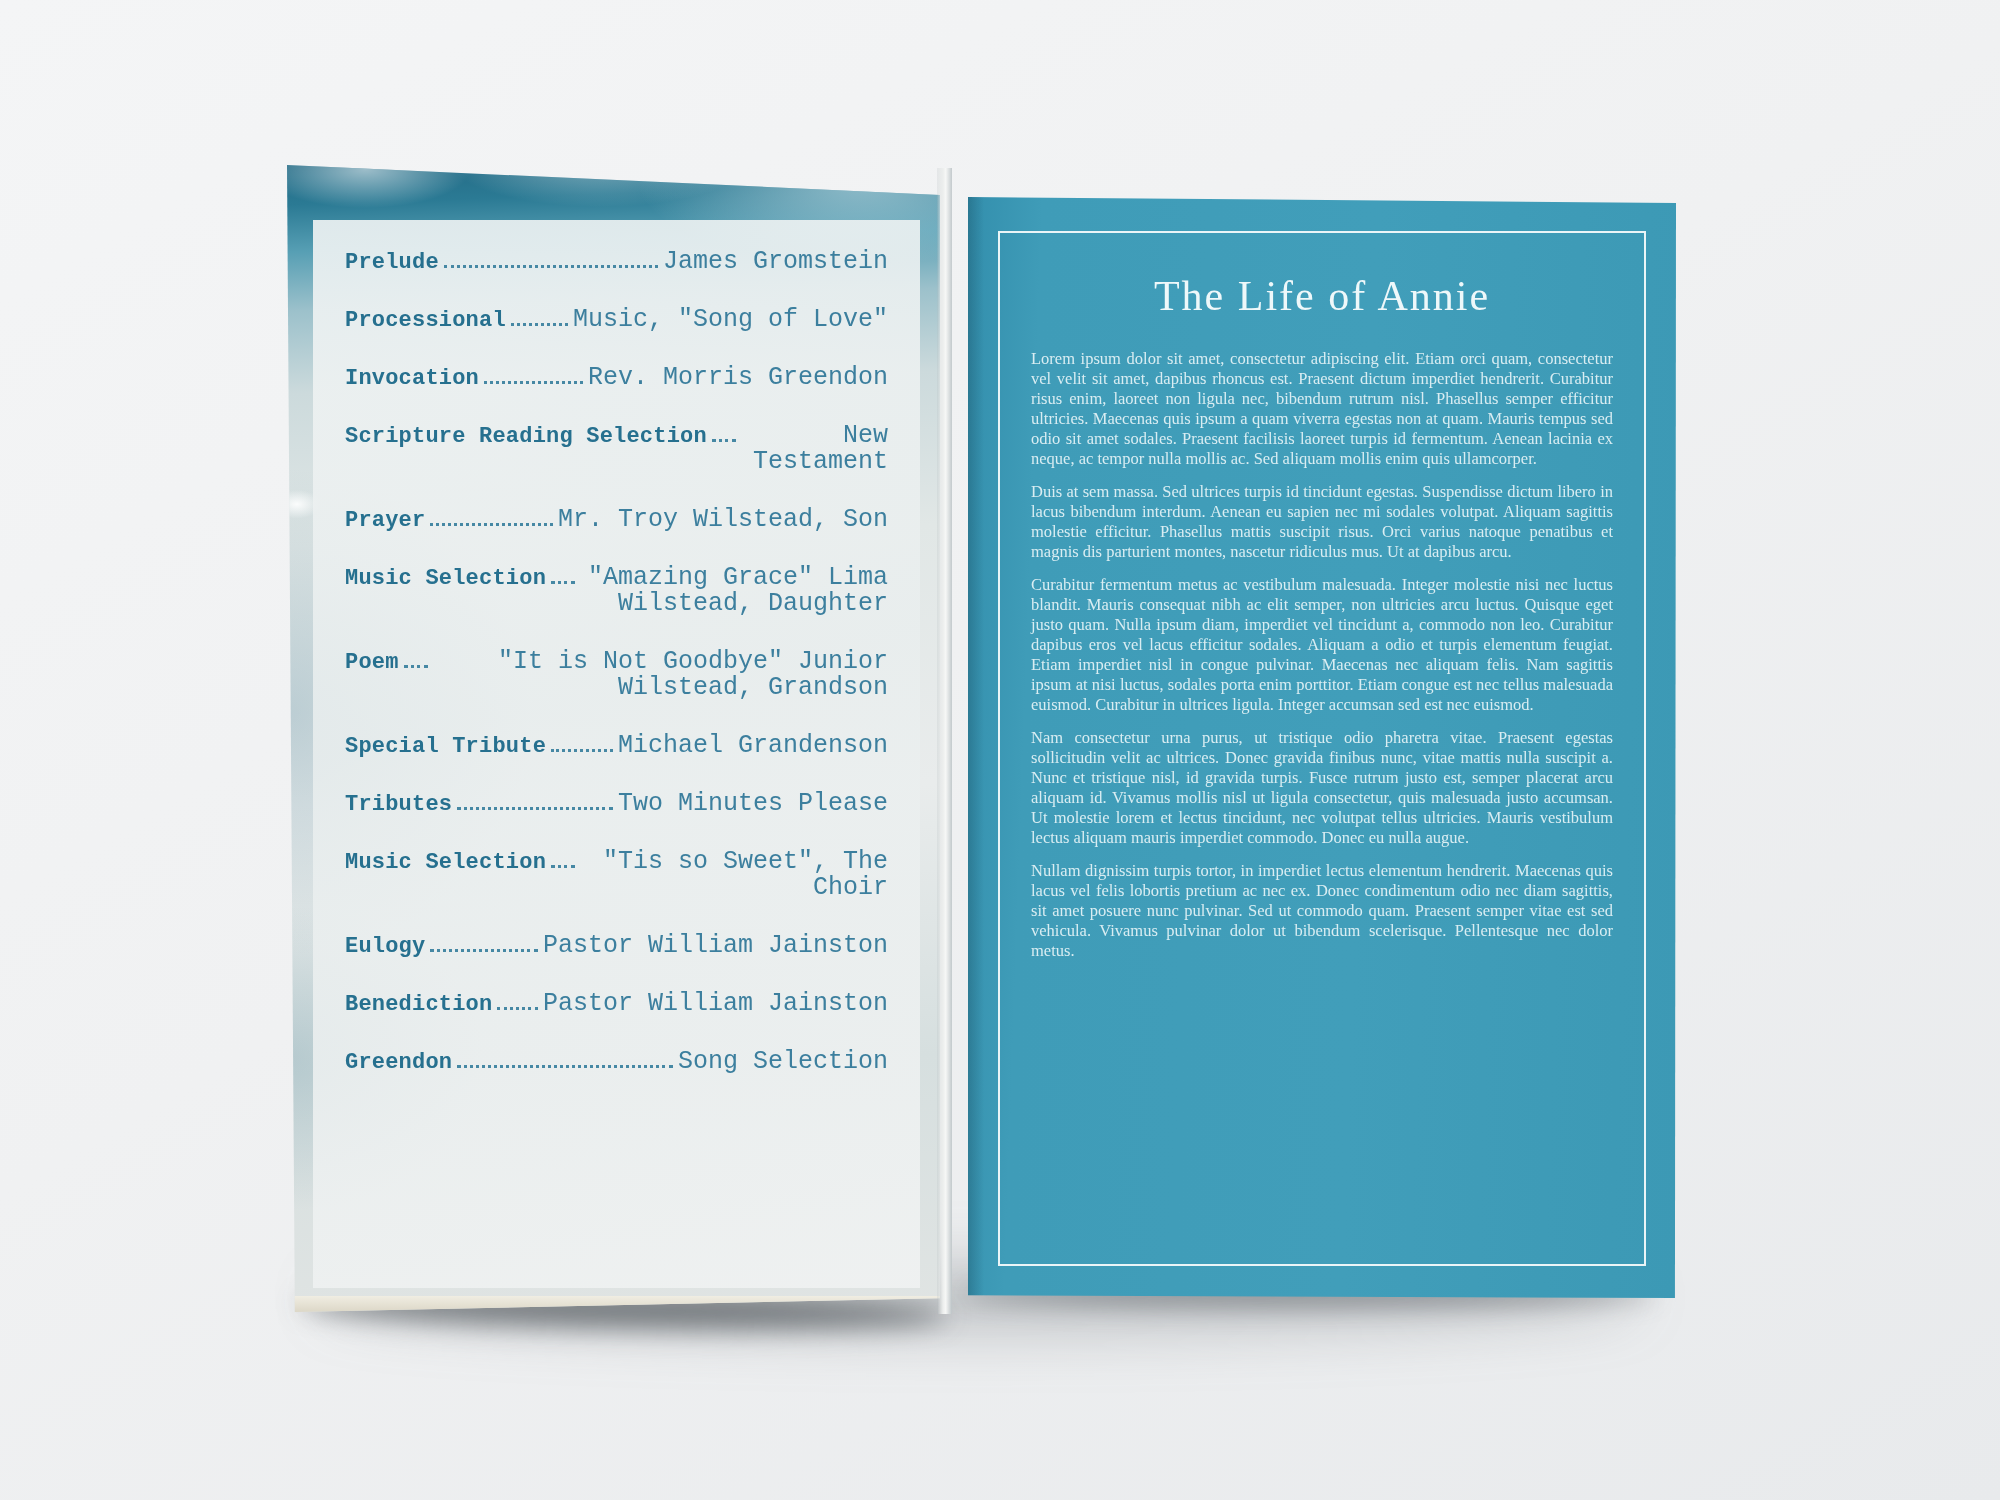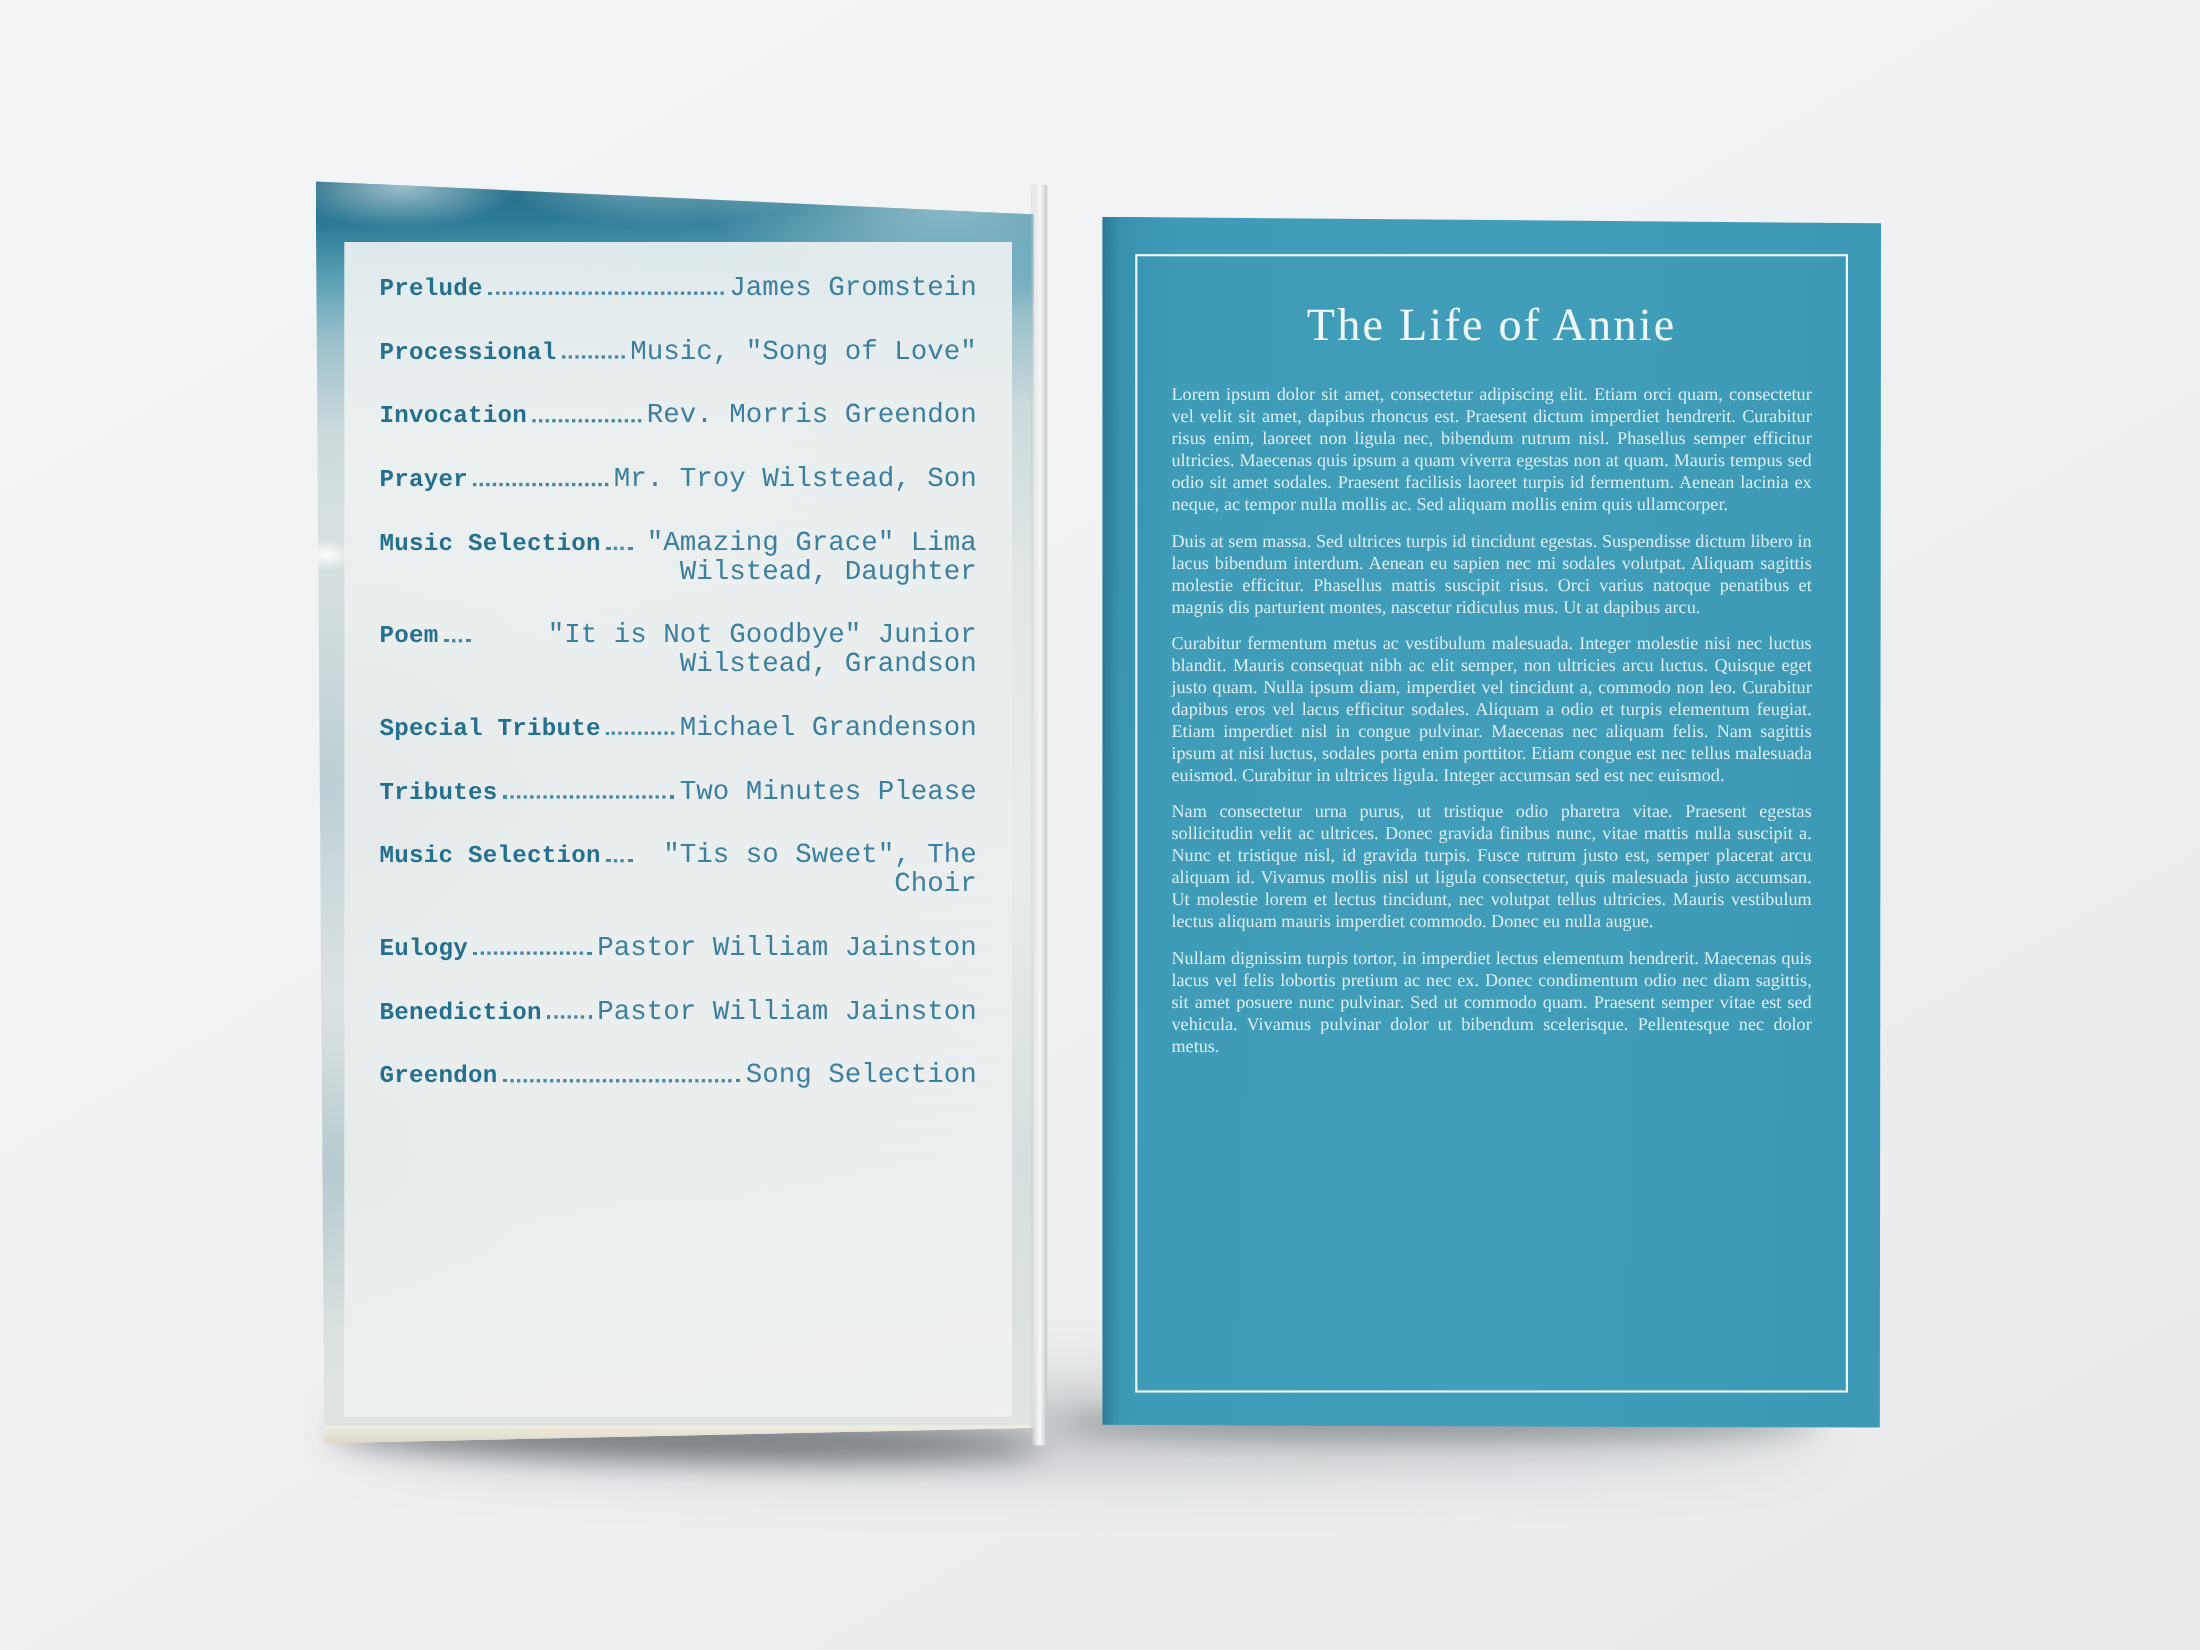--- a/index.html
+++ b/index.html
@@ -55,21 +55,21 @@
   }
 
   
   .fold{
     position:absolute;left:937px;top:168px;width:15px;height:1146px;
     background:linear-gradient(90deg,rgba(145,156,161,0.15) 0%,#eceeed 40%,#f6f7f6 58%,rgba(187,195,198,0.85) 100%);
   }
 
   
   .right-page{
-    position:absolute;left:1002px;top:197px;width:708px;height:1101px;
+    position:absolute;left:968px;top:197px;width:708px;height:1101px;
     clip-path:polygon(0 0,100% 0.55%,99.85% 100%,0 99.75%);
     background:linear-gradient(92deg,#338fad 0%,#3f9cb8 10%,#419eba 55%,#3c99b5 100%);
   }
   .right-page::before{ 
     content:"";position:absolute;left:0;top:0;bottom:0;width:16px;
     background:linear-gradient(90deg,rgba(16,58,74,0.28),rgba(16,58,74,0));
   }
   .frame{
     position:absolute;left:30px;top:34px;right:30px;bottom:32px;
     border:2px solid rgba(250,253,253,0.92);
@@ -105,20 +105,25 @@
         </div>
         <div class="order-row">
           <span class="order-label">Processional</span>
           <span class="leader"></span>
           <span class="order-value">Music, "Song of Love"</span>
         </div>
         <div class="order-row">
           <span class="order-label">Invocation</span>
           <span class="leader"></span>
           <span class="order-value">Rev. Morris Greendon</span>
+        </div>
+        <div class="order-row">
+          <span class="order-label">Scripture Reading Selection</span>
+          <span class="leader"></span>
+          <span class="order-value">New Testament</span>
         </div>
         <div class="order-row">
           <span class="order-label">Prayer</span>
           <span class="leader"></span>
           <span class="order-value">Mr. Troy Wilstead, Son</span>
         </div>
         <div class="order-row">
           <span class="order-label">Music Selection</span>
           <span class="leader"></span>
           <span class="order-value">"Amazing Grace" Lima Wilstead, Daughter</span>

